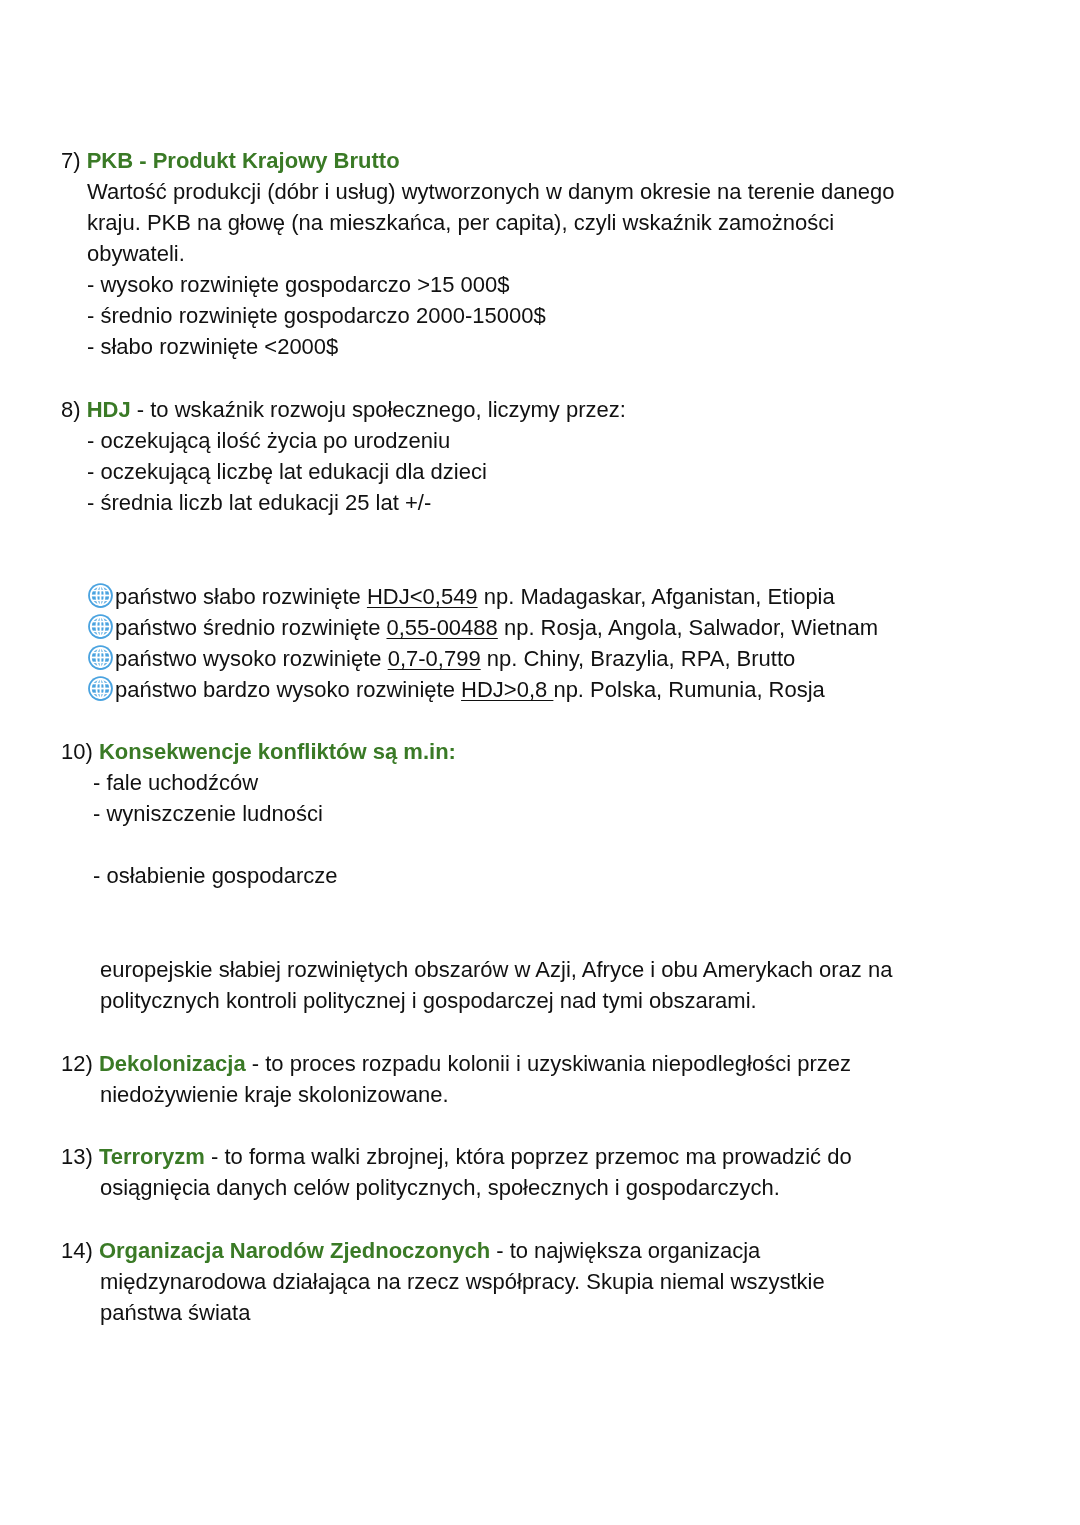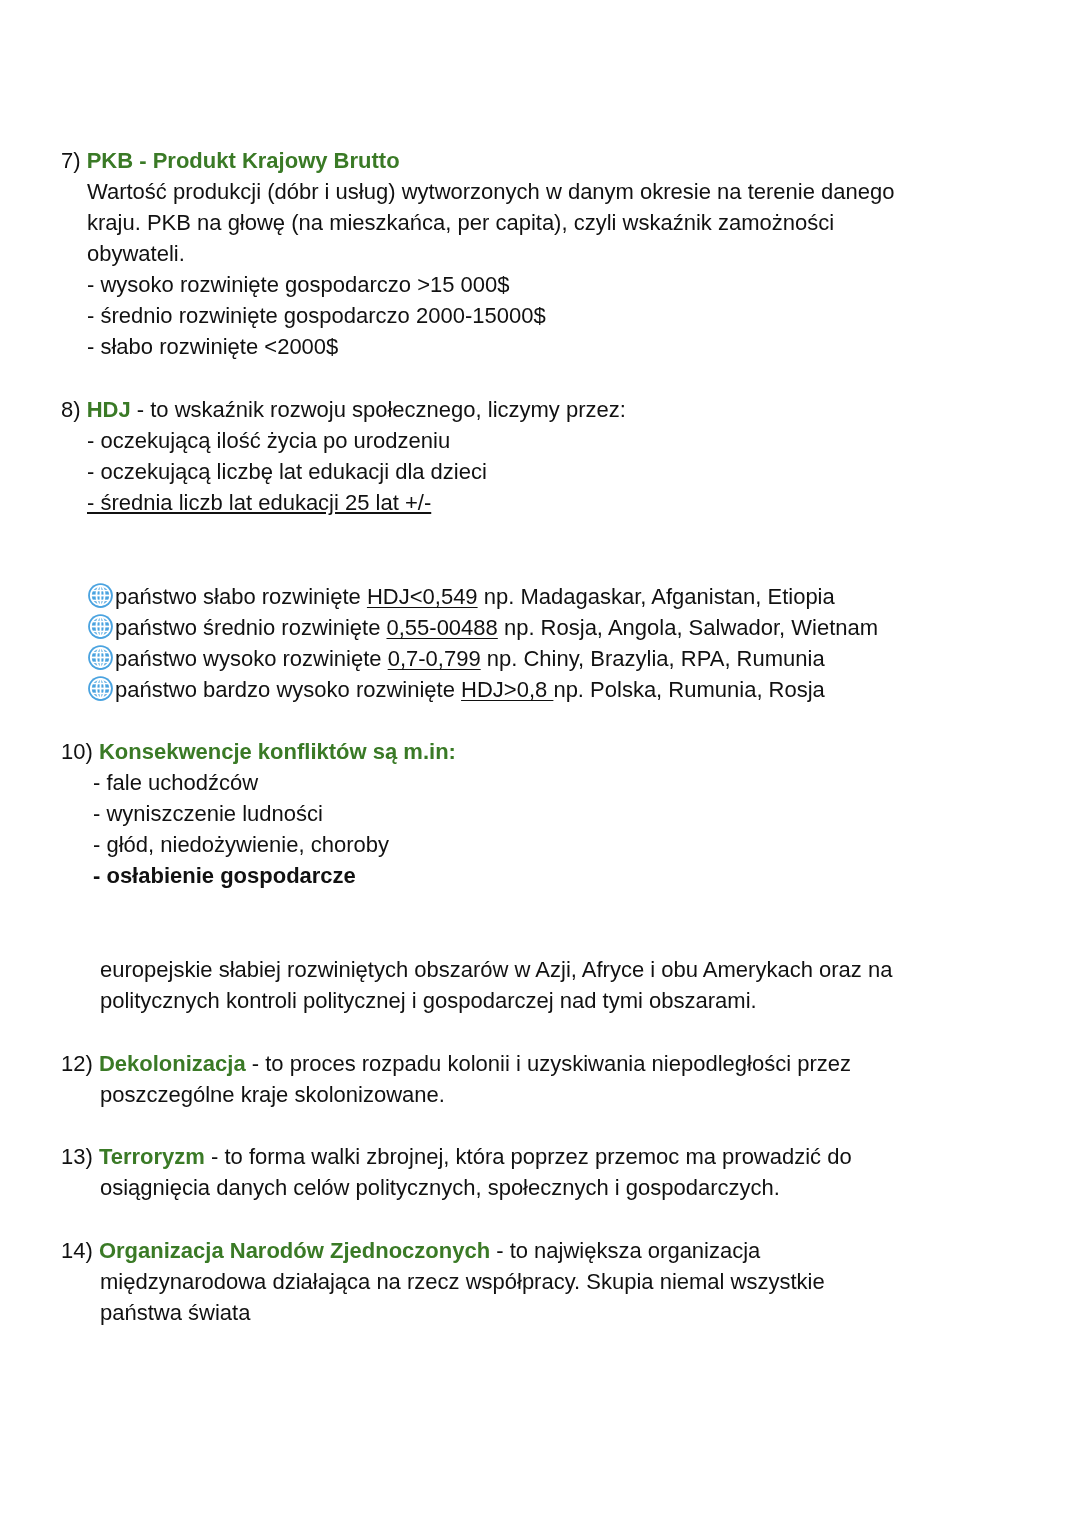--- a/index.html
+++ b/index.html
@@ -67,21 +67,21 @@
   <div class="line" style="left:67px; top:253px;">- wysoko rozwinięte gospodarczo &gt;15 000$</div>
   <div class="line" style="left:67px; top:284px;">- średnio rozwinięte gospodarczo 2000-15000$</div>
   <div class="line" style="left:67px; top:315px;">- słabo rozwinięte &lt;2000$</div>
 
   <div class="line" style="left:41px; top:378px;">
     <span>8)</span>
     <span class="g">HDJ</span><span> - to wskaźnik rozwoju społecznego, liczymy przez:</span>
   </div>
   <div class="line" style="left:67px; top:409px;">- oczekującą ilość życia po urodzeniu</div>
   <div class="line" style="left:67px; top:440px;">- oczekującą liczbę lat edukacji dla dzieci</div>
-  <div class="line" style="left:67px; top:471px;text-decoration:underline;">- średnia liczb lat edukacji 25 lat +/-</div>
+  <div class="line" style="left:67px; top:471px;">- średnia liczb lat edukacji 25 lat +/-</div>
 
 
   <div class="line" style="left:67px; top:565px;">
     <span class="globe">
       <svg viewBox="0 0 24 24">
           <circle cx="12" cy="12" r="11" fill="#4aa3e0"></circle>
           <circle cx="12" cy="12" r="8.6" fill="none" stroke="#fff" stroke-width="1.6"></circle>
           <ellipse cx="12" cy="12" rx="3.6" ry="8.6" fill="none" stroke="#fff" stroke-width="1.6"></ellipse>
           <line x1="12" y1="3.4" x2="12" y2="20.6" stroke="#fff" stroke-width="1.6"></line>
           <line x1="3.4" y1="12" x2="20.6" y2="12" stroke="#fff" stroke-width="1.6"></line>
@@ -107,21 +107,21 @@
     <span class="globe">
       <svg viewBox="0 0 24 24">
           <circle cx="12" cy="12" r="11" fill="#4aa3e0"></circle>
           <circle cx="12" cy="12" r="8.6" fill="none" stroke="#fff" stroke-width="1.6"></circle>
           <ellipse cx="12" cy="12" rx="3.6" ry="8.6" fill="none" stroke="#fff" stroke-width="1.6"></ellipse>
           <line x1="12" y1="3.4" x2="12" y2="20.6" stroke="#fff" stroke-width="1.6"></line>
           <line x1="3.4" y1="12" x2="20.6" y2="12" stroke="#fff" stroke-width="1.6"></line>
           <line x1="5" y1="7.6" x2="19" y2="7.6" stroke="#fff" stroke-width="1.4"></line>
           <line x1="5" y1="16.4" x2="19" y2="16.4" stroke="#fff" stroke-width="1.4"></line>
         </svg>
-    </span><span>państwo wysoko rozwinięte </span><span class="u">0,7-0,799</span><span> np. Chiny, Brazylia, RPA, Rumunia</span>
+    </span><span>państwo wysoko rozwinięte </span><span class="u">0,7-0,799</span><span> np. Chiny, Brazylia, RPA, Brutto</span>
   </div>
   <div class="line" style="left:67px; top:658px;">
     <span class="globe">
       <svg viewBox="0 0 24 24">
           <circle cx="12" cy="12" r="11" fill="#4aa3e0"></circle>
           <circle cx="12" cy="12" r="8.6" fill="none" stroke="#fff" stroke-width="1.6"></circle>
           <ellipse cx="12" cy="12" rx="3.6" ry="8.6" fill="none" stroke="#fff" stroke-width="1.6"></ellipse>
           <line x1="12" y1="3.4" x2="12" y2="20.6" stroke="#fff" stroke-width="1.6"></line>
           <line x1="3.4" y1="12" x2="20.6" y2="12" stroke="#fff" stroke-width="1.6"></line>
           <line x1="5" y1="7.6" x2="19" y2="7.6" stroke="#fff" stroke-width="1.4"></line>
@@ -129,31 +129,30 @@
         </svg>
     </span><span>państwo bardzo wysoko rozwinięte </span><span class="u">HDJ&gt;0,8 </span><span>np. Polska, Rumunia, Rosja</span>
   </div>
 
   <div class="line" style="left:41px; top:720px;">
     <span>10)</span>
     <span class="g">Konsekwencje konfliktów są m.in:</span>
   </div>
   <div class="line" style="left:73px; top:751px;">- fale uchodźców</div>
   <div class="line" style="left:73px; top:782px;">- wyniszczenie ludności</div>
-  <div class="line" style="left:73px; top:813px;">- głód, niedożywienie, choroby</div>
-  <div class="line" style="left:73px; top:844px;font-weight:bold;">- osłabienie gospodarcze</div>
+  <div class="line" style="left:73px; top:844px;">- osłabienie gospodarcze</div>
 
   <div class="line" style="left:80px; top:938px;">europejskie słabiej rozwiniętych obszarów w Azji, Afryce i obu Amerykach oraz na</div>
   <div class="line" style="left:80px; top:969px;">politycznych kontroli politycznej i gospodarczej nad tymi obszarami.</div>
 
   <div class="line" style="left:41px; top:1032px;">
     <span>12)</span>
     <span class="g">Dekolonizacja</span><span> - to proces rozpadu kolonii i uzyskiwania niepodległości przez</span>
   </div>
-  <div class="line" style="left:80px; top:1063px;">poszczególne kraje skolonizowane.</div>
+  <div class="line" style="left:80px; top:1063px;">niedożywienie kraje skolonizowane.</div>
 
   <div class="line" style="left:41px; top:1125px;">
     <span>13)</span>
     <span class="g">Terroryzm</span><span> - to forma walki zbrojnej, która poprzez przemoc ma prowadzić do</span>
   </div>
   <div class="line" style="left:80px; top:1156px;">osiągnięcia danych celów politycznych, społecznych i gospodarczych.</div>
 
   <div class="line" style="left:41px; top:1219px;">
     <span>14)</span>
     <span class="g">Organizacja Narodów Zjednoczonych</span><span> - to największa organizacja</span>

